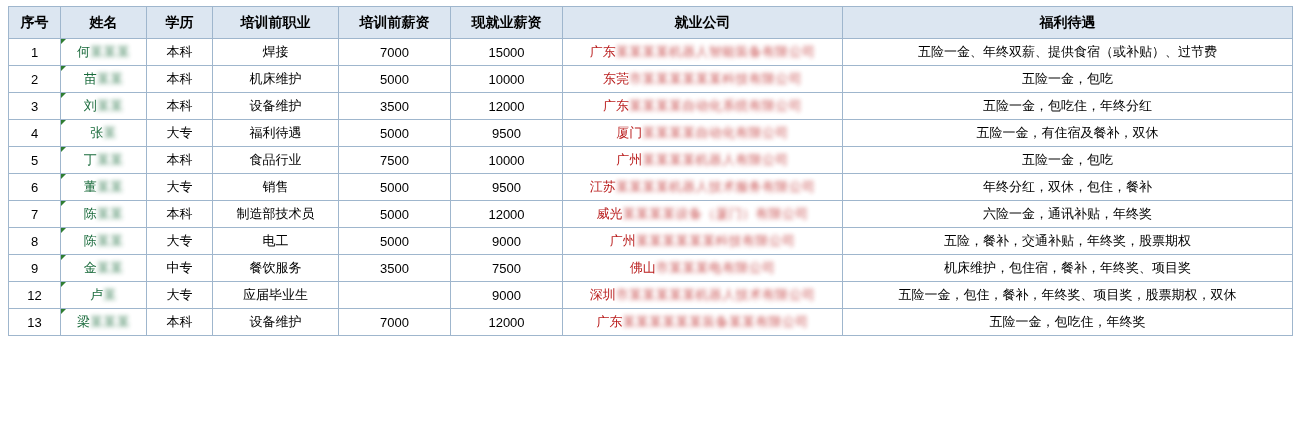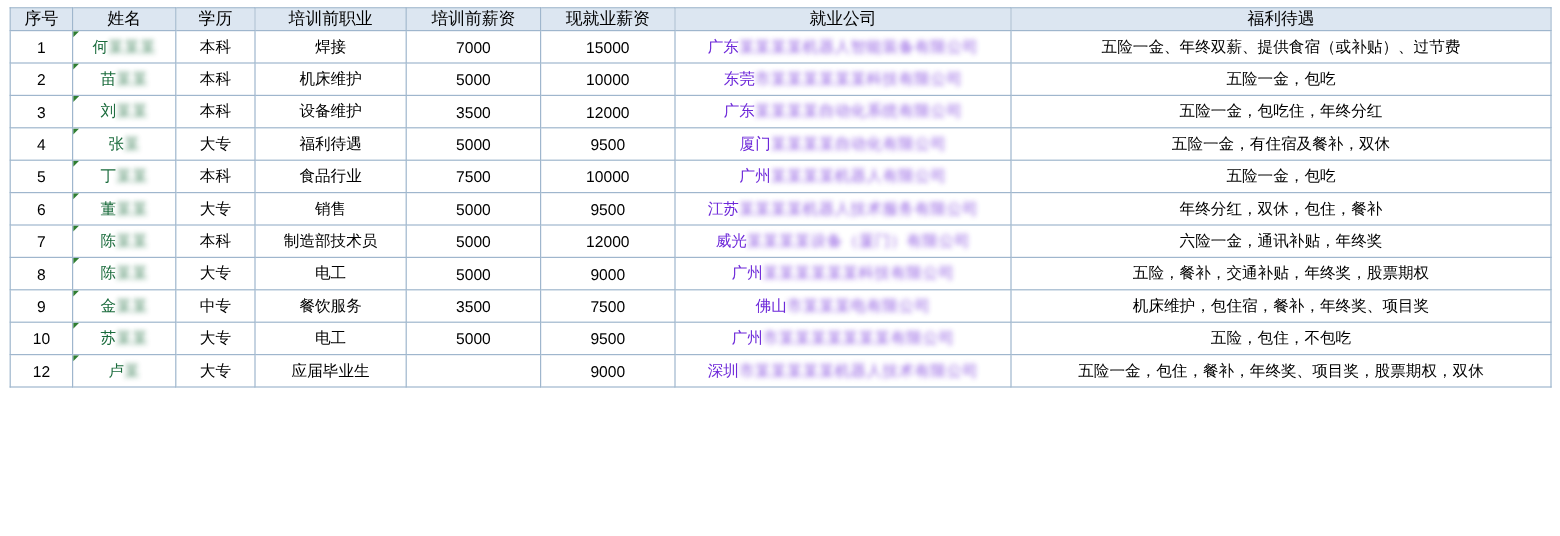--- a/index.html
+++ b/index.html
@@ -29,40 +29,40 @@
     height: 27px;
     text-align: center;
     vertical-align: middle;
     padding: 0 4px;
     box-sizing: border-box;
     white-space: nowrap;
     overflow: hidden;
   }
   table.grid thead th {
     background: #dce6f1;
-    font-weight: normal;
+    font-weight: bold;
     font-size: 14px;
     color: #000;
-    height: 19px;
+    height: 32px;
   }
   
   col.c0 { width: 52px; }
   col.c1 { width: 86px; }
   col.c2 { width: 66px; }
   col.c3 { width: 126px; }
   col.c4 { width: 112px; }
   col.c5 { width: 112px; }
   col.c6 { width: 280px; }
   col.c7 { width: 450px; }
 
   td.name, td.company {
     color: #1a6b3c;
   }
   td.company {
-    color: #6d28d9;
+    color: #b91c1c;
   }
   td.num, td.salary {
     color: #000;
   }
   .blurtext {
     filter: blur(2.2px);
     opacity: 0.78;
     letter-spacing: 0.3px;
   }
   .marker {
@@ -190,34 +190,34 @@
           <td class="num">9</td>
           <td class="name cellmark"><span class="marker"></span><span>金</span><span class="blurtext">某某</span></td>
           <td>中专</td>
           <td>餐饮服务</td>
           <td class="salary">3500</td>
           <td class="salary">7500</td>
           <td class="company"><span>佛山</span><span class="blurtext">市某某某电有限公司</span></td>
           <td>机床维护，包住宿，餐补，年终奖、项目奖</td>
         </tr>
         <tr>
-          <td class="num">10</td>
-          <td class="name cellmark"><span class="marker"></span><span>苏</span><span class="blurtext">某某</span></td>
-          <td>大专</td>
-          <td>电工</td>
-          <td class="salary">5000</td>
-          <td class="salary">9500</td>
-          <td class="company"><span>广州</span><span class="blurtext">市某某某某某某某有限公司</span></td>
-          <td>五险，包住，不包吃</td>
-        </tr>
-        <tr>
           <td class="num">12</td>
           <td class="name cellmark"><span class="marker"></span><span>卢</span><span class="blurtext">某</span></td>
           <td>大专</td>
           <td>应届毕业生</td>
           <td class="salary"></td>
           <td class="salary">9000</td>
           <td class="company"><span>深圳</span><span class="blurtext">市某某某某某机器人技术有限公司</span></td>
           <td>五险一金，包住，餐补，年终奖、项目奖，股票期权，双休</td>
         </tr>
+        <tr>
+          <td class="num">13</td>
+          <td class="name cellmark"><span class="marker"></span><span>梁</span><span class="blurtext">某某某</span></td>
+          <td>本科</td>
+          <td>设备维护</td>
+          <td class="salary">7000</td>
+          <td class="salary">12000</td>
+          <td class="company"><span>广东</span><span class="blurtext">某某某某某某装备某某有限公司</span></td>
+          <td>五险一金，包吃住，年终奖</td>
+        </tr>
       </tbody>
   </table>
 </div>
 
 </body></html>

